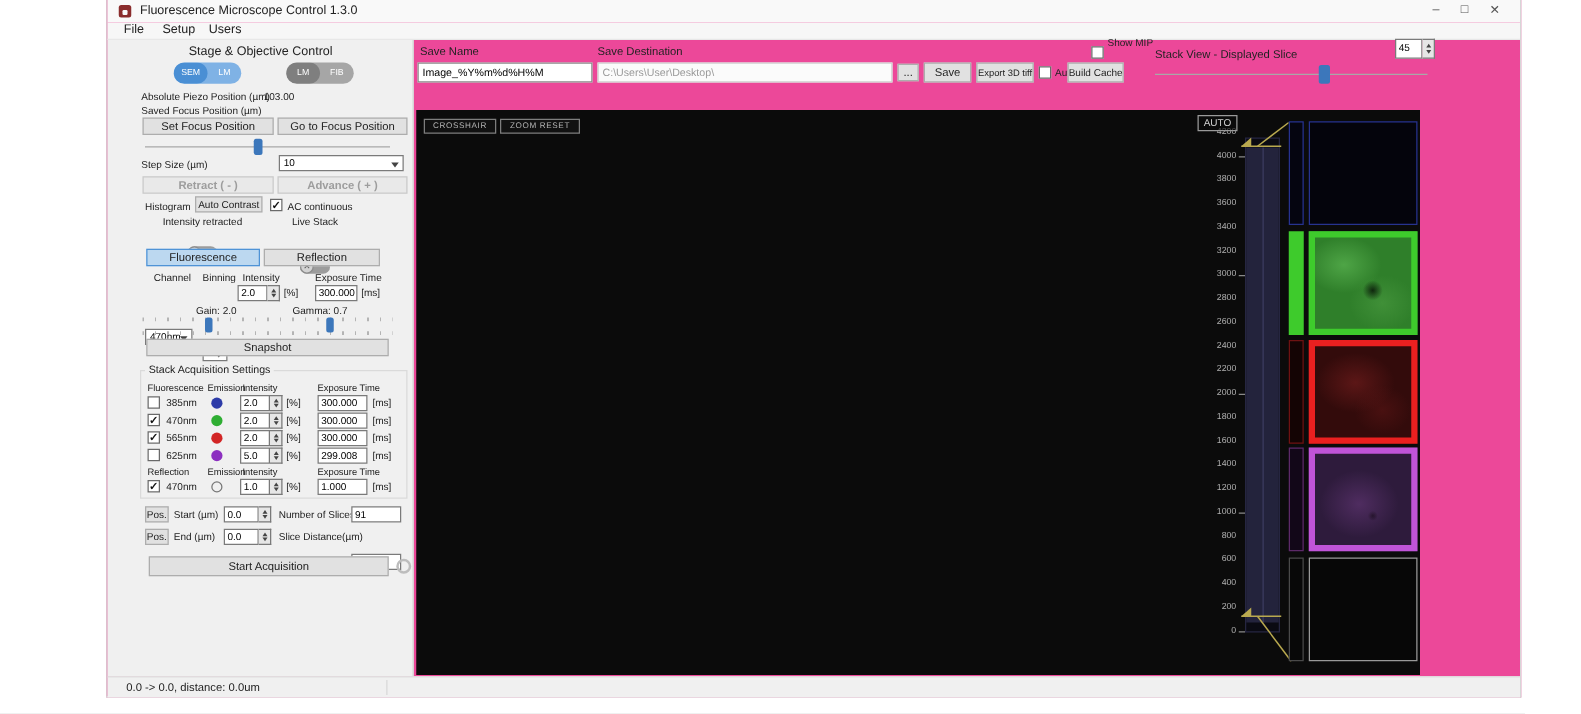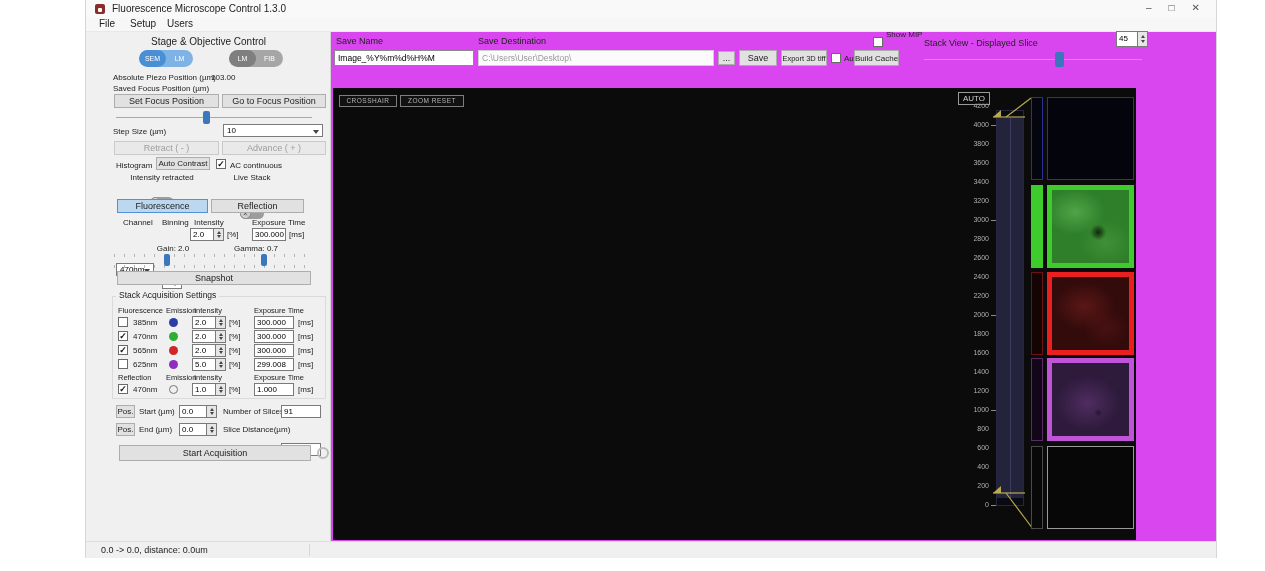--- a/index.html
+++ b/index.html
@@ -1,37 +1,37 @@
 <!DOCTYPE html>
 <html><head>
 <meta charset="utf-8">
 <style>
   html,body{margin:0;padding:0;background:#fff;width:1265px;height:571px;overflow:hidden;
     font-family:"Liberation Sans",sans-serif;-webkit-font-smoothing:antialiased;}
   *{box-sizing:border-box;}
   .a{position:absolute;}
-  .window{position:absolute;left:85px;top:0;width:1132px;height:558px;background:#d946ef;
+  .window{position:absolute;left:85px;top:0;width:1132px;height:558px;background:#ec4899;
     border:1px solid #d6d6d6;border-top:none;}
   
   .titlebar{position:absolute;left:0;top:0;right:0;height:18px;background:#f9f9f9;}
   .appicon{position:absolute;left:9px;top:4px;width:10px;height:10px;background:#8a2c2c;border-radius:2px;}
   .appicon .hole{position:absolute;left:3px;top:4px;width:4px;height:4px;background:#f9f9f9;border-radius:1px;}
   .wtitle{position:absolute;left:26px;top:3px;font-size:10px;color:#222;}
   .wctrl{position:absolute;right:16px;top:2px;display:flex;gap:17px;font-size:10px;color:#555;}
   .wctrl span{cursor:default;}
   .menubar{position:absolute;left:0;top:18px;right:0;height:14px;background:#f7f7f7;
     border-bottom:1px solid #e8e8e8;font-size:10px;color:#222;}
   .menubar span{position:absolute;top:0;}
   
   .lbl{font-size:9px;color:#222;white-space:nowrap;}
   .slbl{font-size:8px;color:#222;white-space:nowrap;}
   .btn{background:#e1e1e1;border:1px solid #adadad;font-size:9px;color:#222;text-align:center;
     display:flex;align-items:center;justify-content:center;white-space:nowrap;cursor:default;}
   .btn.sel{background:#bcd8f0;border-color:#4f93d6;}
-  .btn.dis{background:#e9e9e9;border-color:#cacaca;color:#9d9d9d;}
+  .btn.dis{background:#e9e9e9;border-color:#cacaca;color:#9d9d9d;font-weight:bold;}
   .tin{background:#fff;border:1px solid #7a7a7a;font-size:8px;line-height:11px;height:13px;padding:0 2px;
     white-space:nowrap;overflow:hidden;}
   .tin2{background:#fff;border:1px solid #8a8a8a;font-size:8.5px;line-height:14px;height:16px;padding:0 3px;
     white-space:nowrap;overflow:hidden;}
   .tin2.ro{background:#fbfbfb;border-color:#cfcfcf;color:#9a9a9a;}
   .dd{background:#fff;border:1px solid #7a7a7a;height:13px;font-size:8px;line-height:11px;
     padding:0 10px 0 3px;position:relative;white-space:nowrap;}
   .dd::after{content:'';position:absolute;right:3px;top:5px;border-left:3px solid transparent;
     border-right:3px solid transparent;border-top:4px solid #444;}
   .cb{width:10px;height:10px;background:#fff;border:1px solid #6a6a6a;font-size:9px;line-height:9px;

